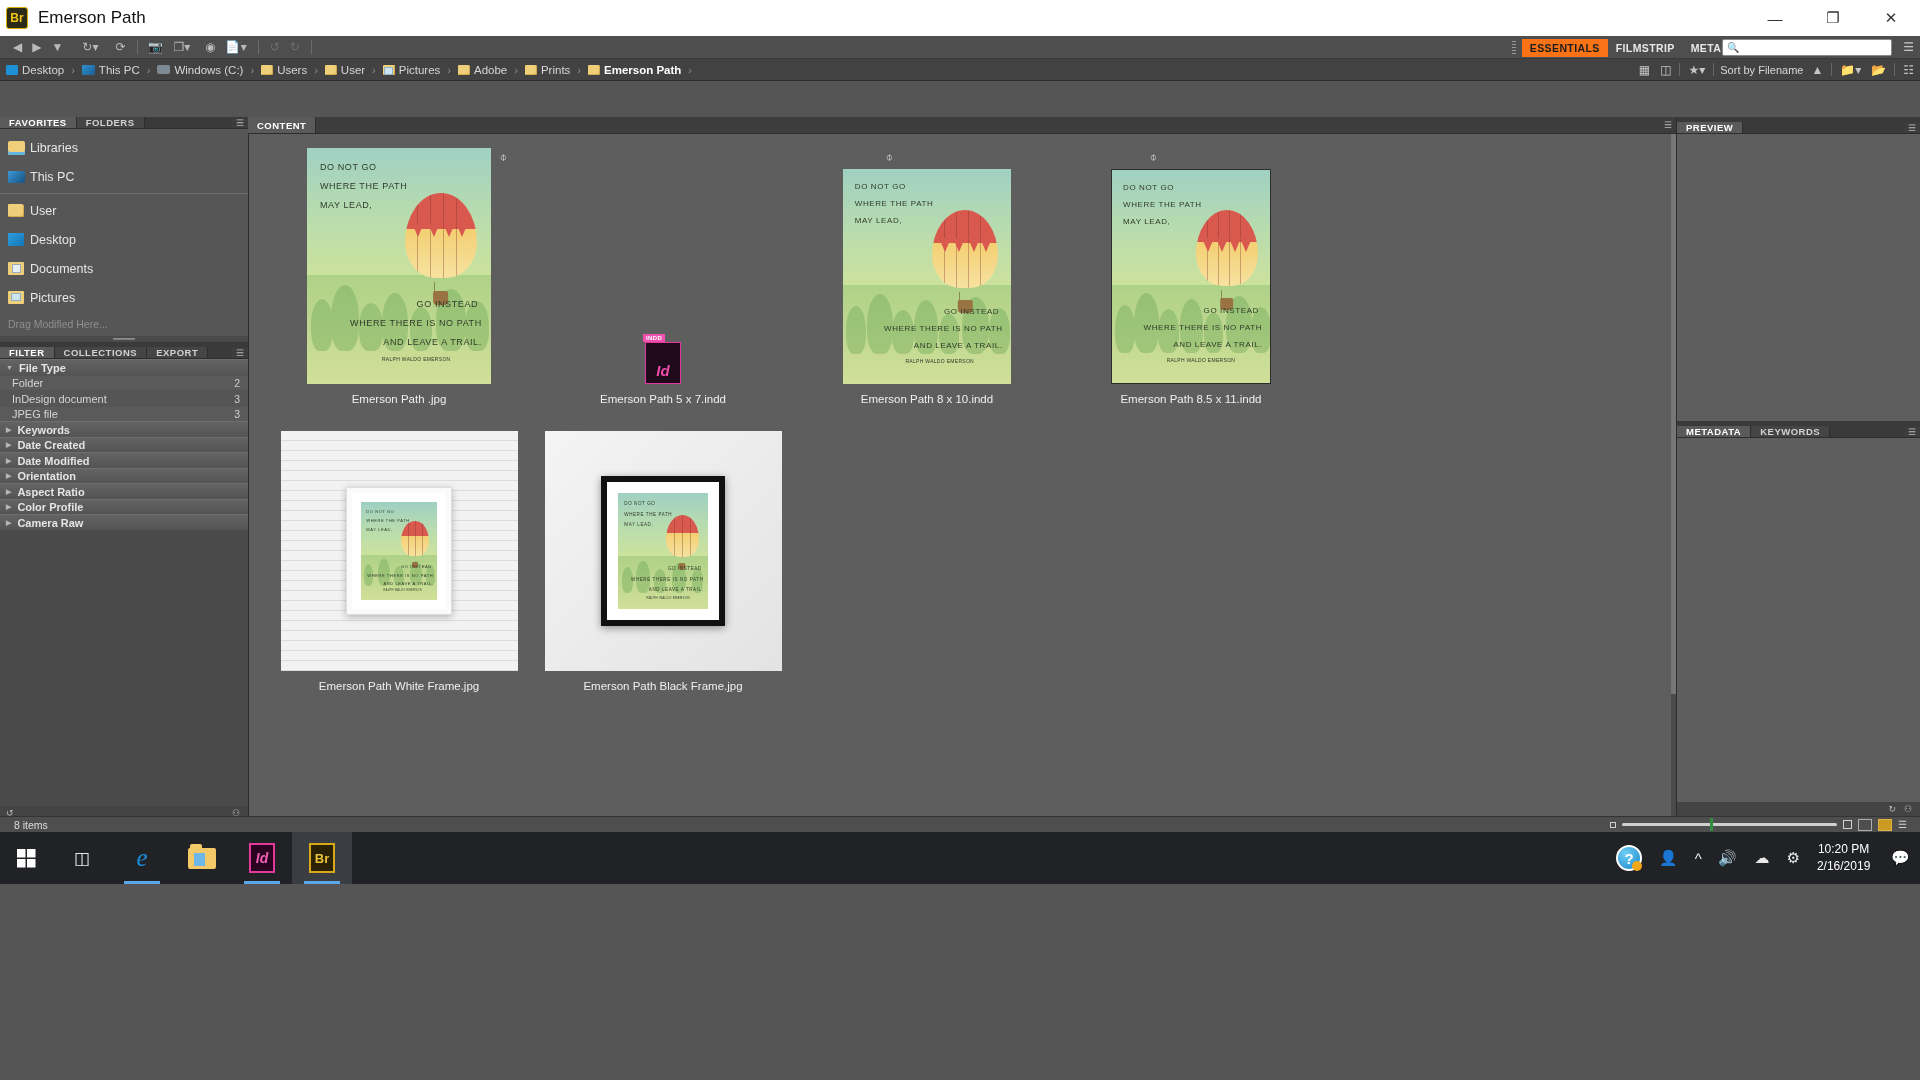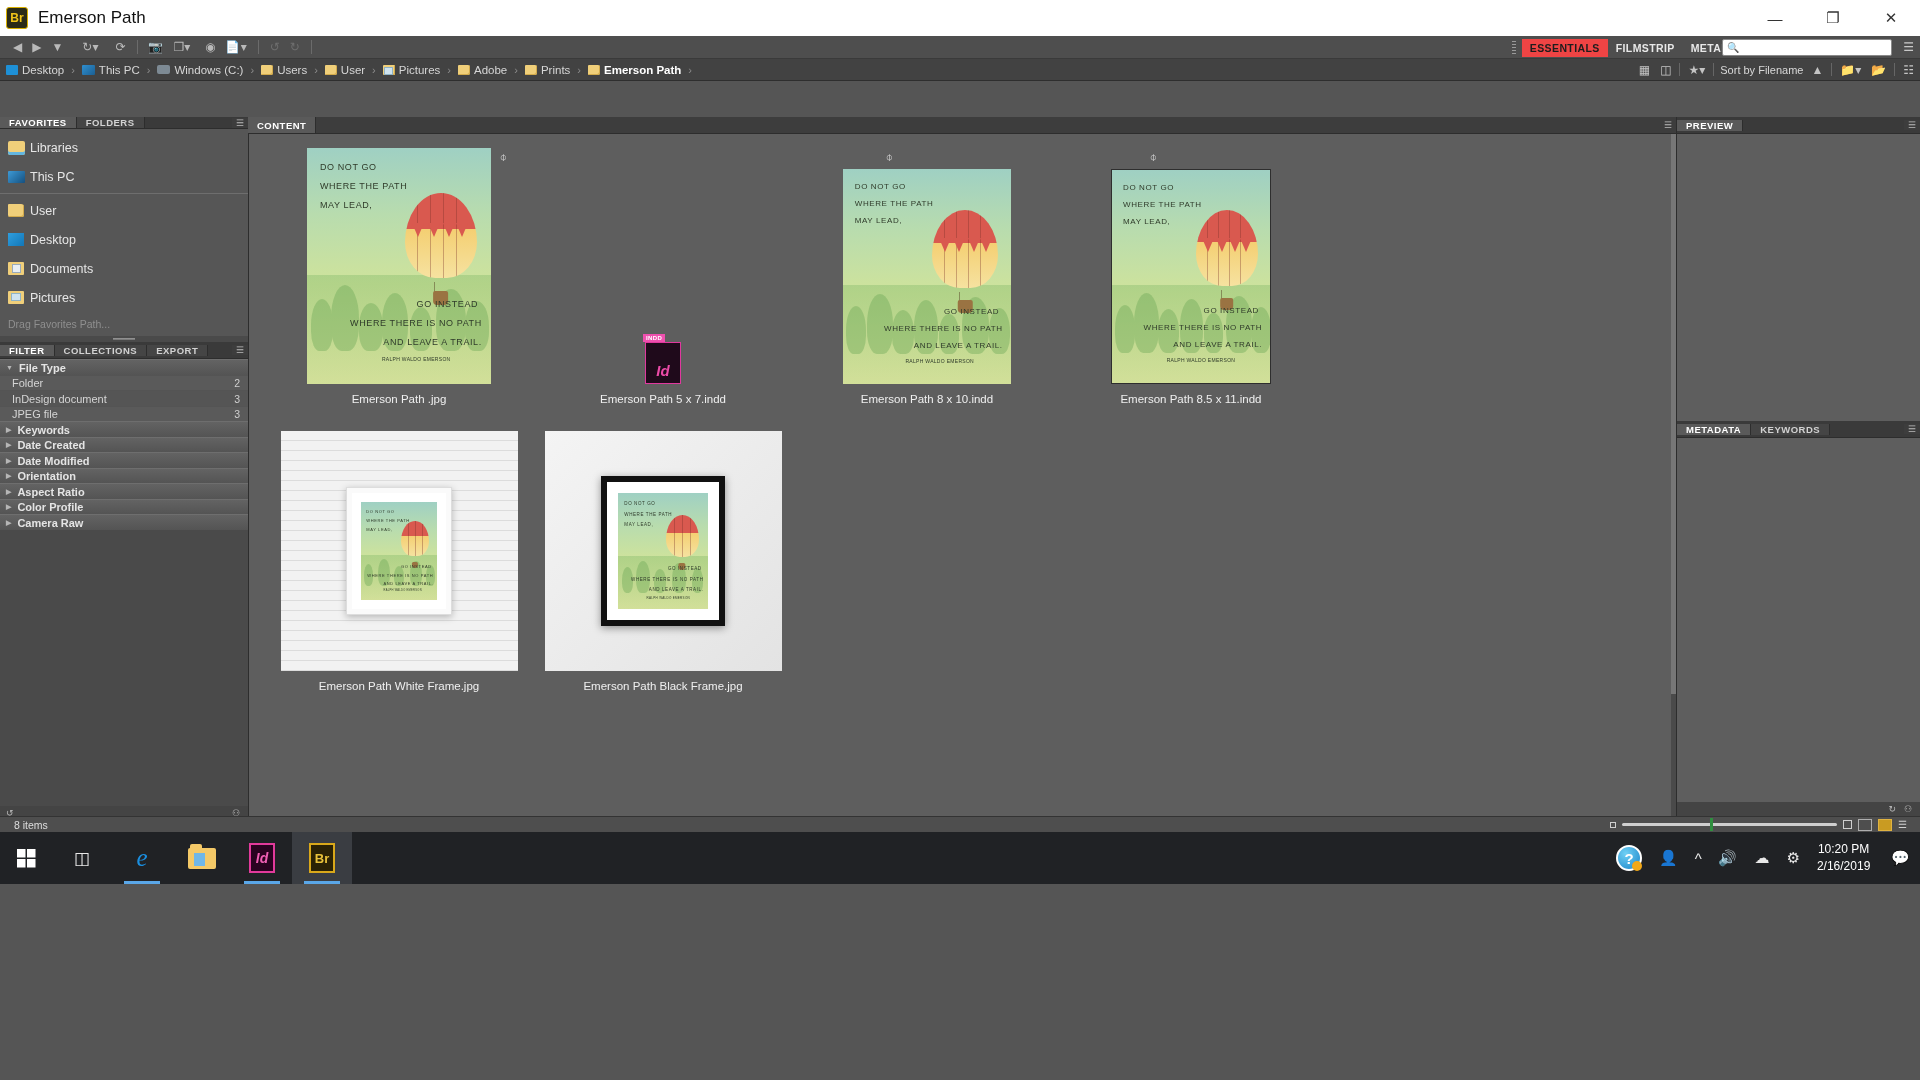--- a/index.html
+++ b/index.html
@@ -53,21 +53,21 @@
     display: flex; align-items: center;
   }
   .ws-grip {
     width: 4px; height: 14px; margin-right: 6px;
     background: repeating-linear-gradient(to bottom,#9a9a9a 0,#9a9a9a 1px,transparent 1px,transparent 3px);
   }
   .ws-tab {
     font-size: 10.5px; font-weight: bold; color: #e8e8e8;
     padding: 3px 8px; letter-spacing: .4px;
   }
-  .ws-tab.active { background: #ef4444; color: #1d1d1d; }
+  .ws-tab.active { background: #f97316; color: #1d1d1d; }
   .ws-caret { font-size: 8px; color: #cfcfcf; margin-left: 2px; }
   .tb-search {
     position: absolute; right: 28px; top: 3px; width: 170px; height: 17px;
     background: #fff; border: 1px solid #8a8a8a; border-radius: 2px;
     display: flex; align-items: center; padding: 0 4px;
   }
   .tb-search .mag { font-size: 10px; color: #444; }
   .tb-search input {
     border: none; outline: none; font-size: 11px; width: 100%;
     font-family: "Liberation Sans", sans-serif; background: transparent;
@@ -110,21 +110,21 @@
 
   
   .main {
     position: absolute; top: 117px; left: 0; right: 0; bottom: 68px;
     display: flex; background: #3a3a3a;
   }
 
   
   .leftcol { width: 248px; background: #3f3f3f; display: flex; flex-direction: column; }
   .panel-tabs {
-    height: 17px; background: #3a3a3a; display: flex; align-items: center;
+    height: 17px; background: #3a3a3a; display: flex; align-items: flex-end;
     border-bottom: 1px solid #2d2d2d;
   }
   .ptab {
     font-size: 9.5px; font-weight: bold; color: #d2d2d2; letter-spacing: .5px;
     padding: 0 9px; display: flex; align-items: center;
     border-right: 1px solid #2d2d2d; background: #454545;
   }
   .ptab.active { background: #5a5a5a; color: #fff; }
   .ptab-fill { flex: 1; background: #3d3d3d; }
   .ptab-menu { width: 16px; display: flex; align-items: center; justify-content: center;
@@ -523,21 +523,21 @@
           <span>Documents</span>
         </div>
         <div class="fav-item">
           <span class="fi">
             <span style="width:16px;height:13px;background:#f0cf7a;display:inline-block;position:relative;border-radius:1px;">
               <span style="position:absolute;left:3px;top:2px;width:10px;height:8px;background:#cfe3ef;border:1px solid #8fb3c6;"></span>
             </span>
           </span>
           <span>Pictures</span>
         </div>
-        <div class="drag-hint">Drag Favorites Path...</div>
+        <div class="drag-hint">Drag Modified Here...</div>
       </div>
 
       <div class="left-spacer"></div>
 
       <div class="filter-wrap">
         <div class="filter-grip">
             <span></span>
           </div>
         <div class="panel-tabs">
           <div class="ptab active">FILTER</div>

